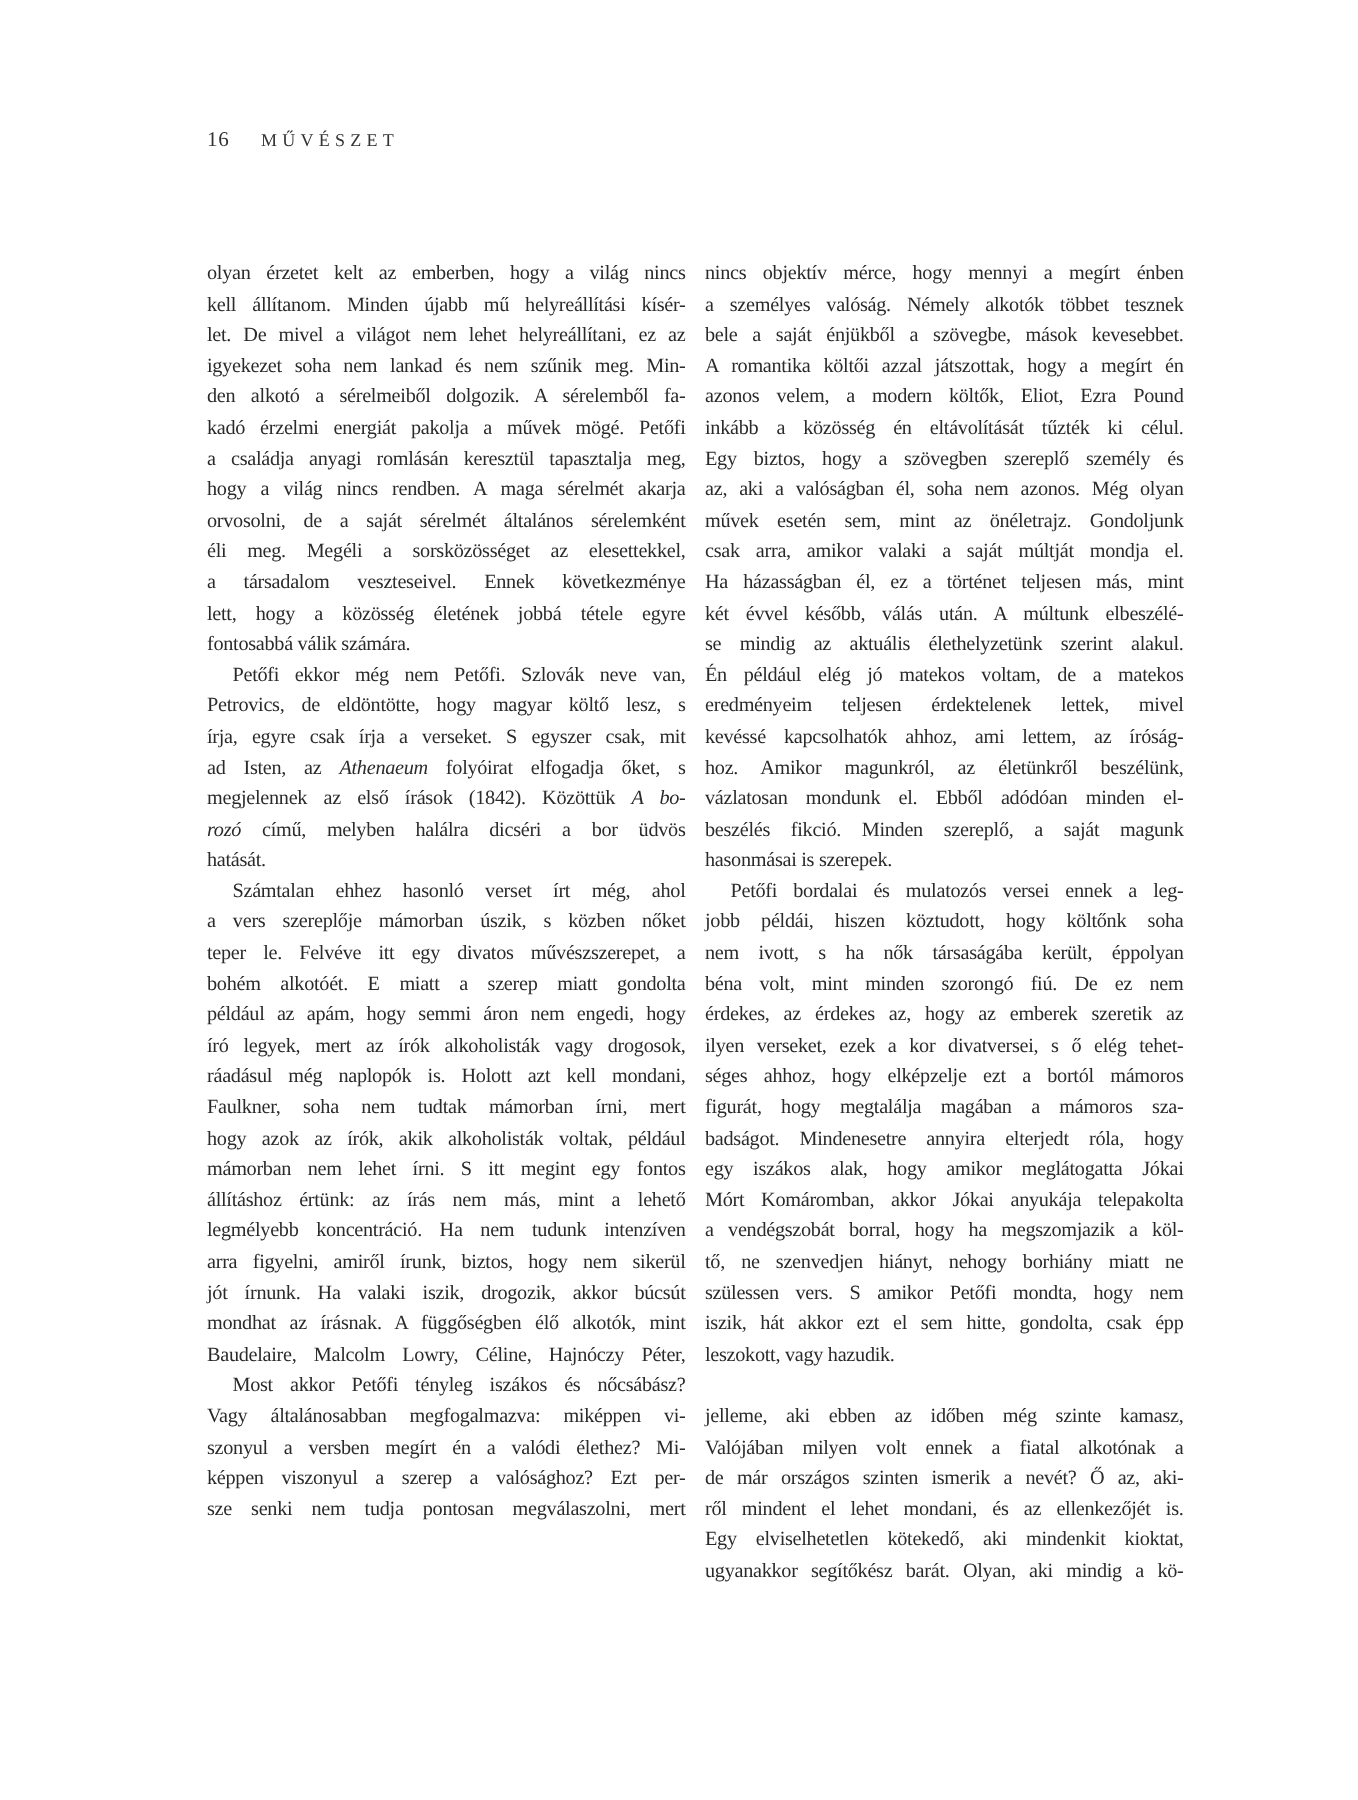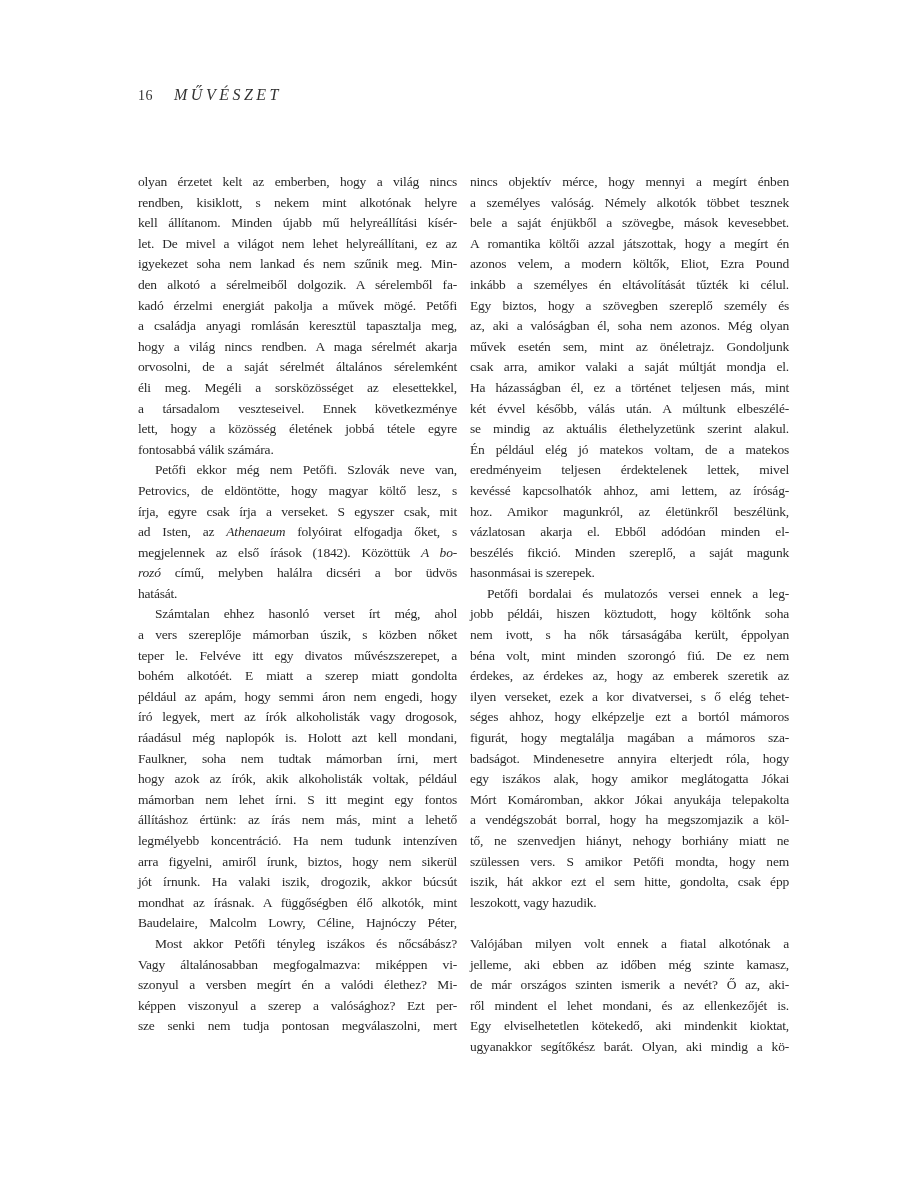--- a/index.html
+++ b/index.html
@@ -24,22 +24,21 @@
     align-items: baseline;
     gap: 21px;
     font-family: "Liberation Serif", serif;
     color: #333333;
   }
   .page-number {
     font-size: 14px;
     letter-spacing: 0.5px;
   }
   .section-title {
-    font-style: italic;
-    font-size: 16px;
+    font-size: 12px;
     letter-spacing: 3.5px;
   }
   .columns {
     position: absolute;
     left: 138px;
     top: 172px;
     display: flex;
     gap: 13px;
   }
   .col {
@@ -72,21 +71,20 @@
 
 <div class="page">
   <div class="page-header">
     <span class="page-number">16</span>
     <span class="section-title">MŰVÉSZET</span>
   </div>
   <div class="columns">
     <div class="col">
         <div class="para">
           <div class="line"><span>olyan érzetet kelt az emberben, hogy a világ nincs</span></div>
-          <div class="line"><span>rendben, kisiklott, s nekem mint alkotónak helyre</span></div>
           <div class="line"><span>kell állítanom. Minden újabb mű helyreállítási kísér-</span></div>
           <div class="line"><span>let. De mivel a világot nem lehet helyreállítani, ez az</span></div>
           <div class="line"><span>igyekezet soha nem lankad és nem szűnik meg. Min-</span></div>
           <div class="line"><span>den alkotó a sérelmeiből dolgozik. A sérelemből fa-</span></div>
           <div class="line"><span>kadó érzelmi energiát pakolja a művek mögé. Petőfi</span></div>
           <div class="line"><span>a családja anyagi romlásán keresztül tapasztalja meg,</span></div>
           <div class="line"><span>hogy a világ nincs rendben. A maga sérelmét akarja</span></div>
           <div class="line"><span>orvosolni, de a saját sérelmét általános sérelemként</span></div>
           <div class="line"><span>éli meg. Megéli a sorsközösséget az elesettekkel,</span></div>
           <div class="line"><span>a társadalom veszteseivel. Ennek következménye</span></div>
@@ -128,33 +126,33 @@
           <div class="line"><span>sze senki nem tudja pontosan megválaszolni, mert</span></div>
         </div>
       </div>
     <div class="col">
         <div class="para">
           <div class="line"><span>nincs objektív mérce, hogy mennyi a megírt énben</span></div>
           <div class="line"><span>a személyes valóság. Némely alkotók többet tesznek</span></div>
           <div class="line"><span>bele a saját énjükből a szövegbe, mások kevesebbet.</span></div>
           <div class="line"><span>A romantika költői azzal játszottak, hogy a megírt én</span></div>
           <div class="line"><span>azonos velem, a modern költők, Eliot, Ezra Pound</span></div>
-          <div class="line"><span>inkább a személyes én eltávolítását tűzték ki célul.</span></div>
+          <div class="line"><span>inkább a közösség én eltávolítását tűzték ki célul.</span></div>
           <div class="line"><span>Egy biztos, hogy a szövegben szereplő személy és</span></div>
           <div class="line"><span>az, aki a valóságban él, soha nem azonos. Még olyan</span></div>
           <div class="line"><span>művek esetén sem, mint az önéletrajz. Gondoljunk</span></div>
           <div class="line"><span>csak arra, amikor valaki a saját múltját mondja el.</span></div>
           <div class="line"><span>Ha házasságban él, ez a történet teljesen más, mint</span></div>
           <div class="line"><span>két évvel később, válás után. A múltunk elbeszélé-</span></div>
           <div class="line"><span>se mindig az aktuális élethelyzetünk szerint alakul.</span></div>
           <div class="line"><span>Én például elég jó matekos voltam, de a matekos</span></div>
           <div class="line"><span>eredményeim teljesen érdektelenek lettek, mivel</span></div>
           <div class="line"><span>kevéssé kapcsolhatók ahhoz, ami lettem, az íróság-</span></div>
           <div class="line"><span>hoz. Amikor magunkról, az életünkről beszélünk,</span></div>
-          <div class="line"><span>vázlatosan akarja el. Ebből adódóan minden el-</span></div>
+          <div class="line"><span>vázlatosan mondunk el. Ebből adódóan minden el-</span></div>
           <div class="line"><span>beszélés fikció. Minden szereplő, a saját magunk</span></div>
           <div class="line last"><span>hasonmásai is szerepek.</span></div>
         </div>
         <div class="para">
           <div class="line indent"><span>Petőfi bordalai és mulatozós versei ennek a leg-</span></div>
           <div class="line"><span>jobb példái, hiszen köztudott, hogy költőnk soha</span></div>
           <div class="line"><span>nem ivott, s ha nők társaságába került, éppolyan</span></div>
           <div class="line"><span>béna volt, mint minden szorongó fiú. De ez nem</span></div>
           <div class="line"><span>érdekes, az érdekes az, hogy az emberek szeretik az</span></div>
           <div class="line"><span>ilyen verseket, ezek a kor divatversei, s ő elég tehet-</span></div>
@@ -164,22 +162,22 @@
           <div class="line"><span>egy iszákos alak, hogy amikor meglátogatta Jókai</span></div>
           <div class="line"><span>Mórt Komáromban, akkor Jókai anyukája telepakolta</span></div>
           <div class="line"><span>a vendégszobát borral, hogy ha megszomjazik a köl-</span></div>
           <div class="line"><span>tő, ne szenvedjen hiányt, nehogy borhiány miatt ne</span></div>
           <div class="line"><span>szülessen vers. S amikor Petőfi mondta, hogy nem</span></div>
           <div class="line"><span>iszik, hát akkor ezt el sem hitte, gondolta, csak épp</span></div>
           <div class="line last"><span>leszokott, vagy hazudik.</span></div>
         </div>
         <div class="line-gap"></div>
         <div class="para">
+          <div class="line"><span>jelleme, aki ebben az időben még szinte kamasz,</span></div>
           <div class="line"><span>Valójában milyen volt ennek a fiatal alkotónak a</span></div>
-          <div class="line"><span>jelleme, aki ebben az időben még szinte kamasz,</span></div>
           <div class="line"><span>de már országos szinten ismerik a nevét? Ő az, aki-</span></div>
           <div class="line"><span>ről mindent el lehet mondani, és az ellenkezőjét is.</span></div>
           <div class="line"><span>Egy elviselhetetlen kötekedő, aki mindenkit kioktat,</span></div>
           <div class="line"><span>ugyanakkor segítőkész barát. Olyan, aki mindig a kö-</span></div>
         </div>
       </div>
   </div>
 </div>
 
 </body></html>

